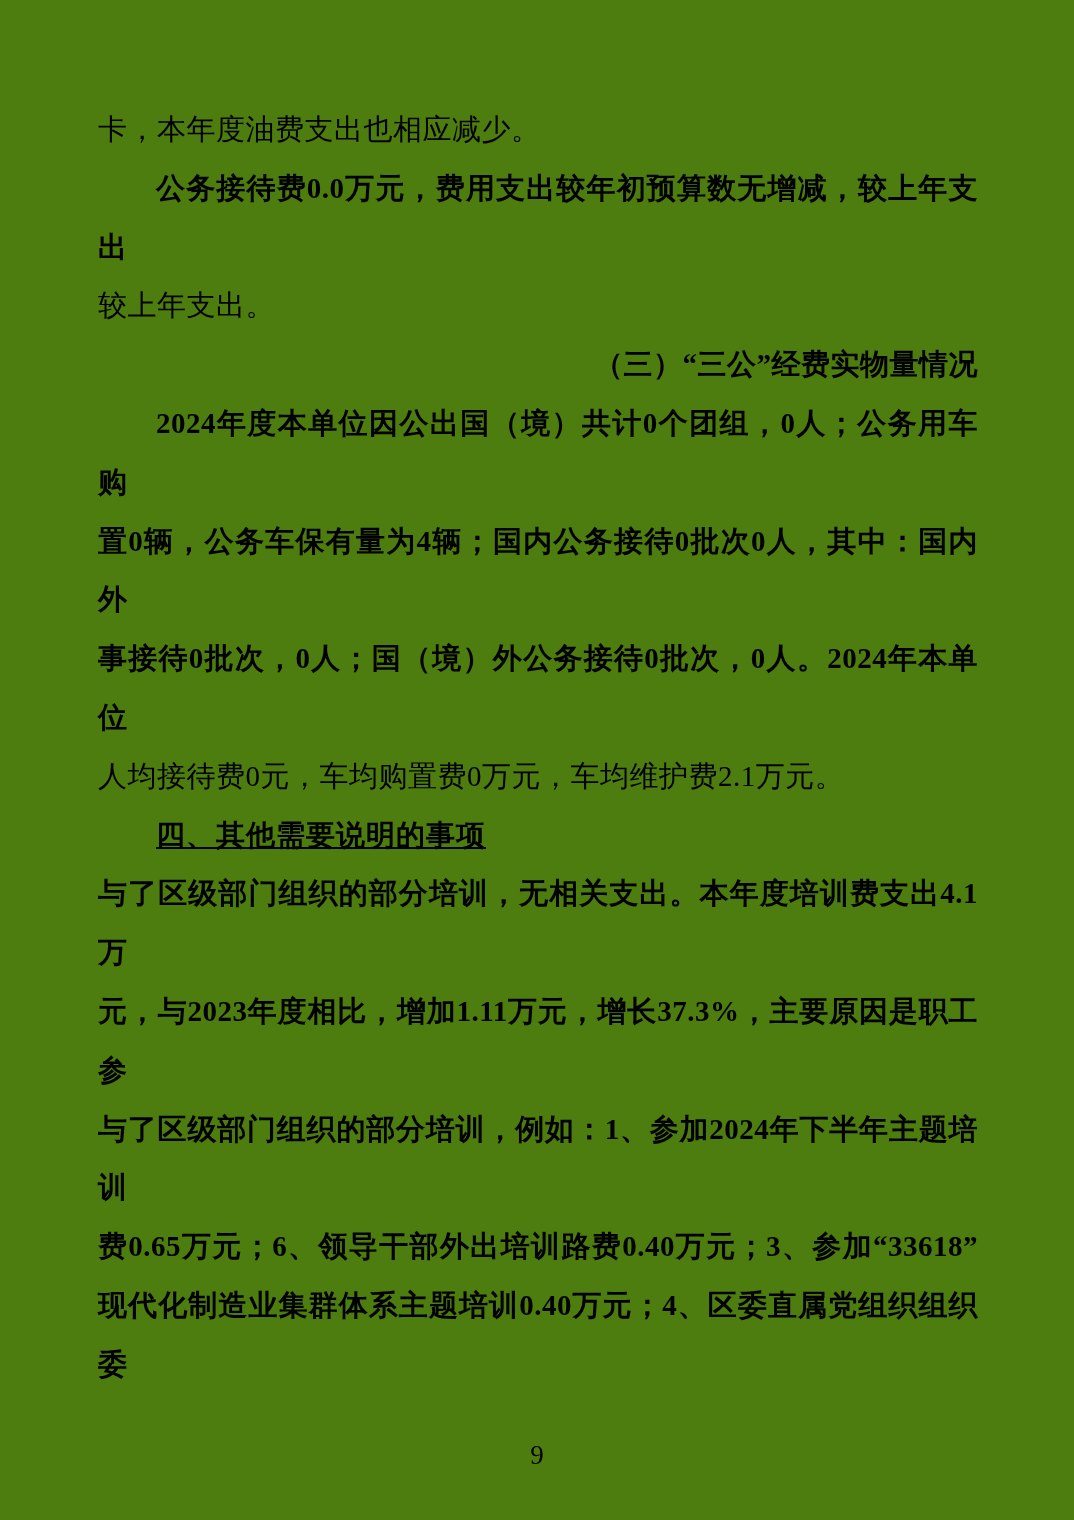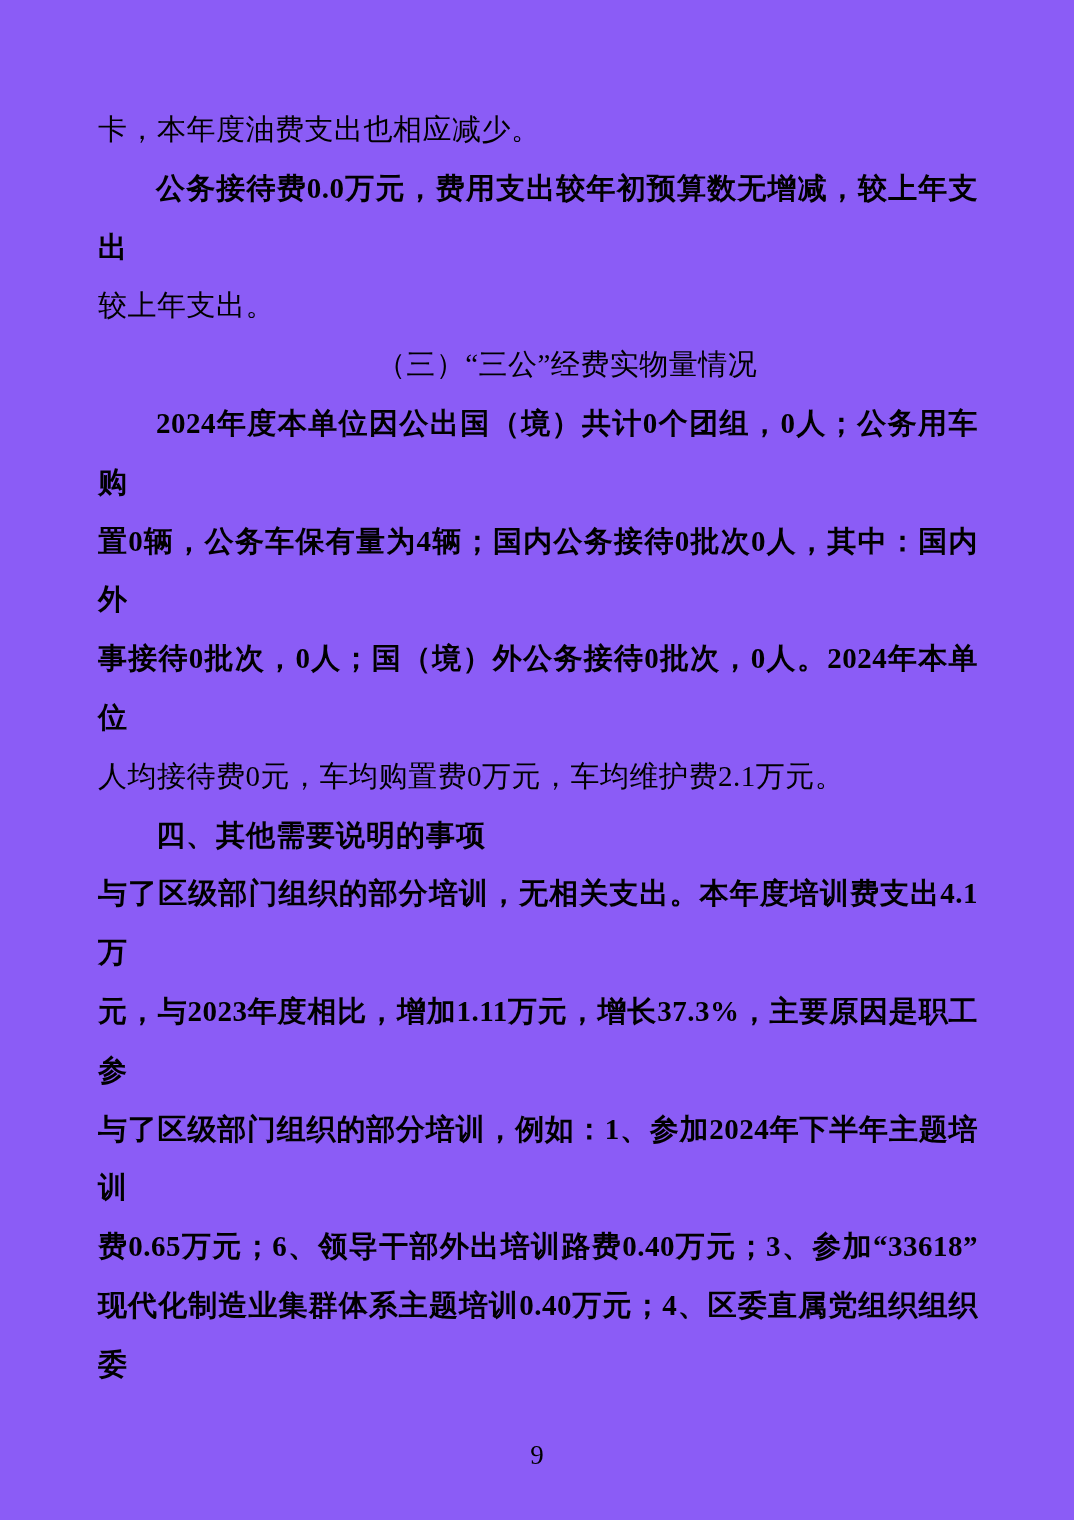--- a/index.html
+++ b/index.html
@@ -4,21 +4,21 @@
 <style>
   html, body {
     margin: 0;
     padding: 0;
     background: #ffffff;
   }
   .page {
     position: relative;
     width: 1074px;
     height: 1520px;
-    background: #8b5cf6;
+    background: #4d7c0f;
     color: #000000;
     font-family: "Liberation Serif", "DejaVu Serif", serif;
     overflow: hidden;
   }
   .content {
     position: absolute;
     top: 100px;
     left: 98px;
     width: 880px;
     font-size: 29px;
@@ -38,31 +38,32 @@
   
   .ln-end {
     text-align: left;
     text-align-last: left;
   }
   .indent {
     text-indent: 2em;
   }
   
   .h-kai {
-    font-weight: 400;
+    font-weight: 700;
     text-indent: 2em;
-    text-align: center;
+    text-align: right;
   }
   
   .h-hei {
     font-weight: 700;
     text-indent: 2em;
     text-align: left;
     font-family: "Liberation Sans", "DejaVu Sans", sans-serif;
     letter-spacing: 1px;
+    text-decoration: underline;
   }
   .page-number {
     position: absolute;
     top: 1437px;
     left: 0;
     width: 100%;
     text-align: center;
     font-size: 27px;
     line-height: 36px;
     color: #000000;

